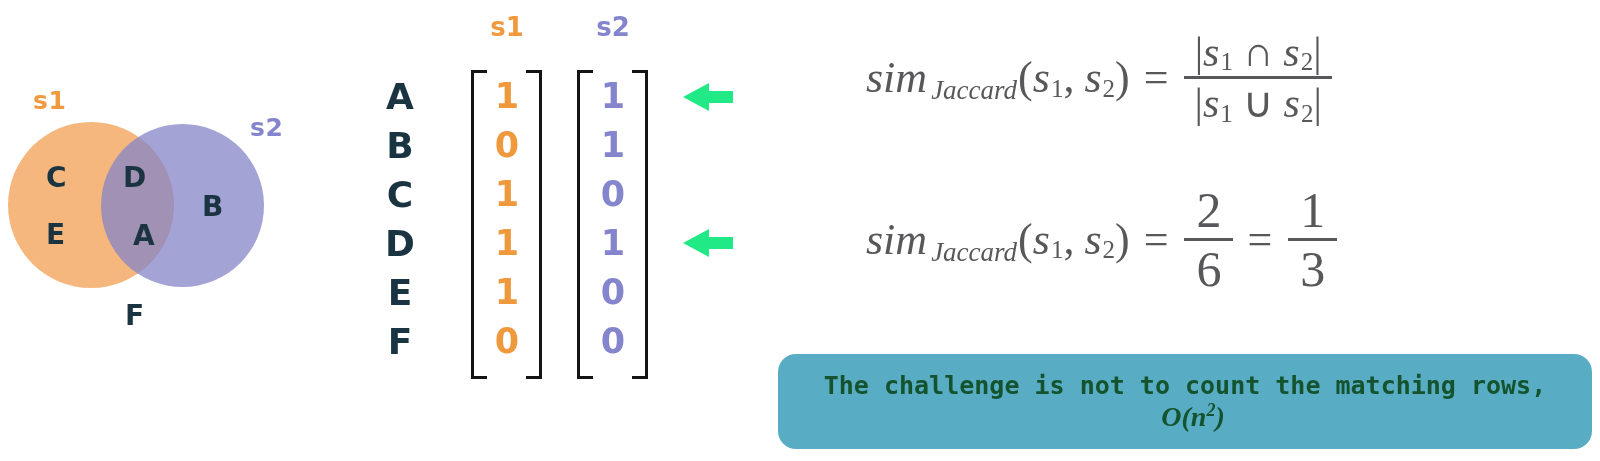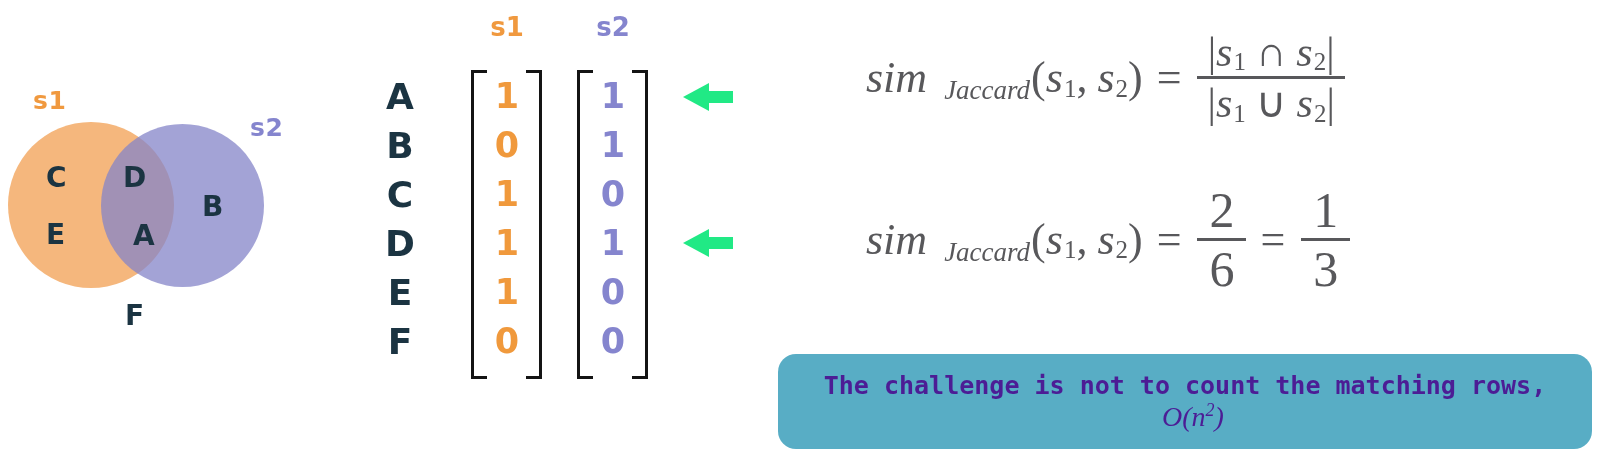--- a/index.html
+++ b/index.html
@@ -47,39 +47,39 @@
   .arrow .tail{width:24px;height:12px;background:#21E985;}
   #arrow-row-a{left:683px;top:83px;}
   #arrow-row-d{left:683px;top:229px;}
 
   
   .formula{position:absolute;display:flex;align-items:center;color:#58585B;
            font-family:"Liberation Serif", serif;font-size:44px;white-space:nowrap;}
   #formula-def{left:866px;top:10px;height:135px;}
   #formula-calc{left:866px;top:180px;height:118px;}
   .it{font-style:italic;}
-  .fsub{font-style:italic;font-size:27px;position:relative;top:13px;margin:0 1px 0 17px;}
+  .fsub{font-style:italic;font-size:27px;position:relative;top:13px;margin:0 1px 0 4px;}
   .vsub{font-size:25px;position:relative;top:11px;margin-left:1px;}
   .comma{margin-right:10px;}
   .eq{margin:0 14px;}
   .frac{display:inline-flex;flex-direction:column;align-items:center;margin-left:2px;}
   .frac .num,.frac .den{display:flex;align-items:center;font-size:42px;
                         padding:0 10px;line-height:1.15;}
   .frac .den{border-top:3px solid #58585B;}
   .setop{margin:0 10px;font-style:normal;}
   .bigfrac .num,.bigfrac .den{font-size:50px;padding:0 12px;line-height:1.12;}
 
   
   #callout{position:absolute;left:778px;top:354px;width:814px;height:95px;
            background:#58ADC5;border-radius:18px;display:flex;flex-direction:column;
            justify-content:center;align-items:center;row-gap:1px;}
   .callout-line{font-family:"DejaVu Sans Mono", monospace;font-weight:bold;
-                font-size:25px;color:#4c1d95;white-space:nowrap;display:flex;
+                font-size:25px;color:#14532d;white-space:nowrap;display:flex;
                 align-items:baseline;}
-  .bigo{font-family:"Liberation Serif", serif;font-style:italic;font-weight:normal;
+  .bigo{font-family:"Liberation Serif", serif;font-style:italic;font-weight:bold;
         font-size:28px;margin-left:16px;}
   .bigo-sup{font-size:18px;position:relative;top:-10px;}
 </style>
 </head>
 <body>
 
 <div id="stage">
 
   <div>
     <span class="set-label" id="venn-s1-label">s1</span>

